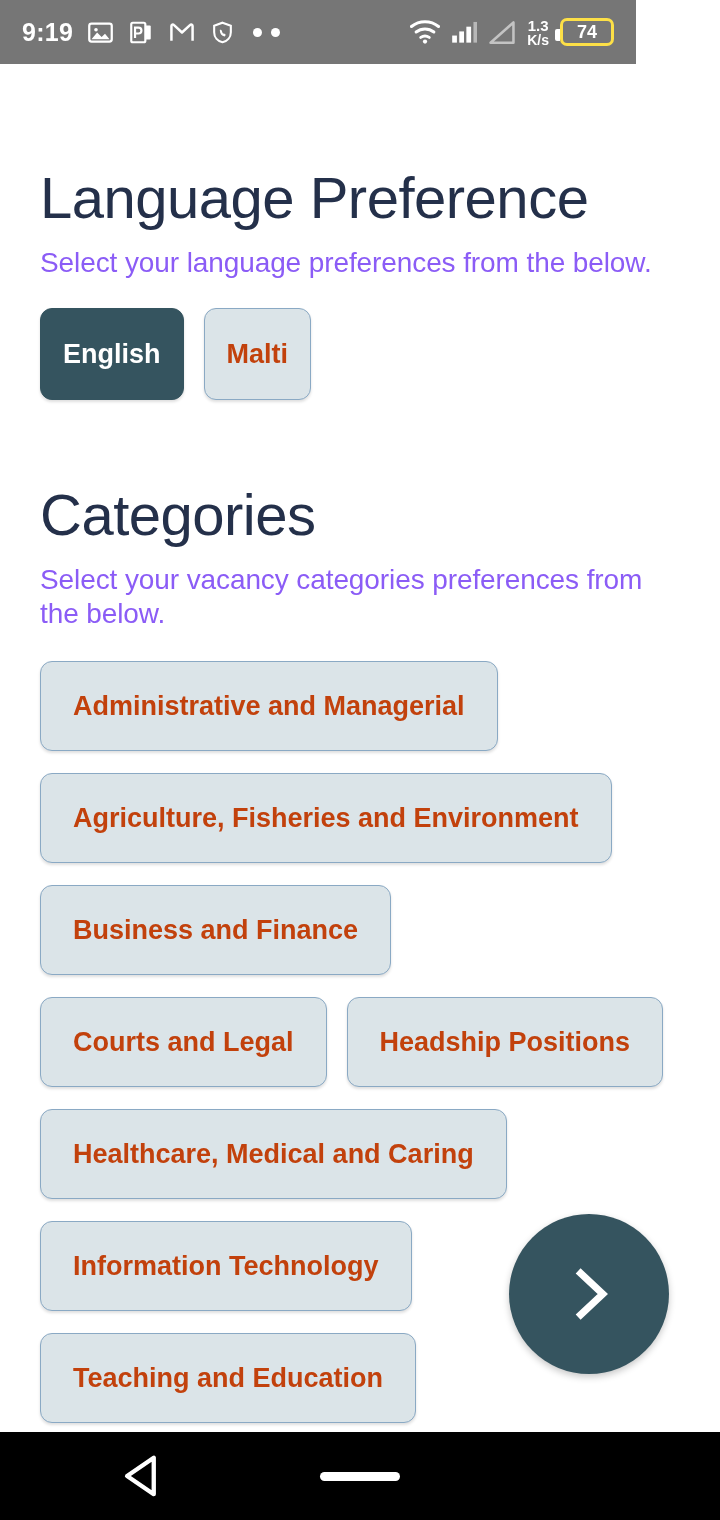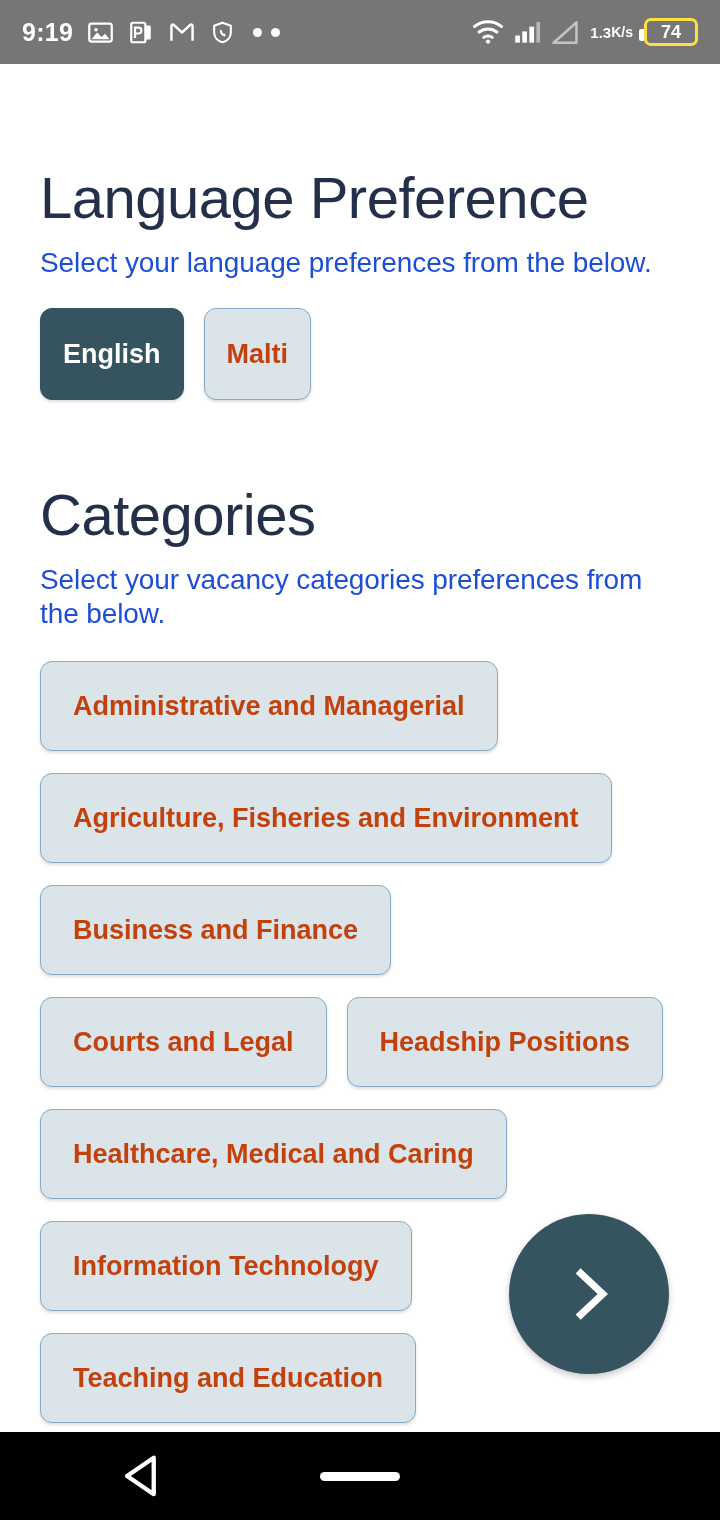--- a/index.html
+++ b/index.html
@@ -6,33 +6,33 @@
   html, body {
     width:720px; height:1520px;
     background:#ffffff;
     font-family:"Liberation Sans", sans-serif;
     overflow:hidden;
   }
   .phone { position:relative; width:720px; height:1520px; background:#fff; overflow:hidden; }
 
   
   .statusbar {
-    position:absolute; top:0; left:0; width:720px; height:64px;
+    position:absolute; top:0; left:0; width:636px; height:64px;
     background:#767676;
     display:flex; align-items:center;
     padding:0 22px;
     color:#ffffff;
   }
   .sb-left { display:flex; align-items:center; gap:14px; }
   .sb-time { font-size:25px; font-weight:bold; letter-spacing:0.3px; line-height:1; }
   .sb-right { margin-left:auto; display:flex; align-items:center; gap:11px; }
   .sb-ico { display:block; }
   .dots { display:flex; gap:9px; align-items:center; margin-left:4px;}
   .dot { width:9px; height:9px; border-radius:50%; background:#fff; }
-  .kbs { display:flex; flex-direction:row; align-items:center; line-height:1.0; font-size:15px; font-weight:bold; }
+  .kbs { display:flex; flex-direction:column; align-items:center; line-height:1.0; font-size:15px; font-weight:bold; }
   .kbs span:last-child { font-size:14px; }
   .battery {
     position:relative; width:54px; height:28px;
     border:3px solid #fde047; border-radius:7px;
     display:flex; align-items:center; justify-content:center;
     font-size:18px; font-weight:bold; color:#fff;
   }
   .batt-nub { position:absolute; left:-8px; top:8px; width:5px; height:12px; background:#fff; border-radius:2px 0 0 2px; }
 
   
@@ -40,21 +40,21 @@
     position:absolute; top:64px; left:0; width:720px; height:1392px;
     background:#ffffff;
     padding:105px 40px 0 40px;
   }
   .h1 {
     font-size:58px; font-weight:normal; color:#24304a;
     letter-spacing:-0.5px; line-height:1.0;
   }
   .sub {
     margin-top:19px;
-    font-size:28px; color:#1d4ed8; line-height:1.22;
+    font-size:28px; color:#8b5cf6; line-height:1.22;
     letter-spacing:-0.1px;
   }
 
   .chip-row { display:flex; flex-wrap:wrap; gap:20px; margin-top:28px; }
 
   .chip {
     background:#dbe4e8;
     border:1.5px solid #8aa9c4;
     border-radius:12px;
     color:#c2410c;

